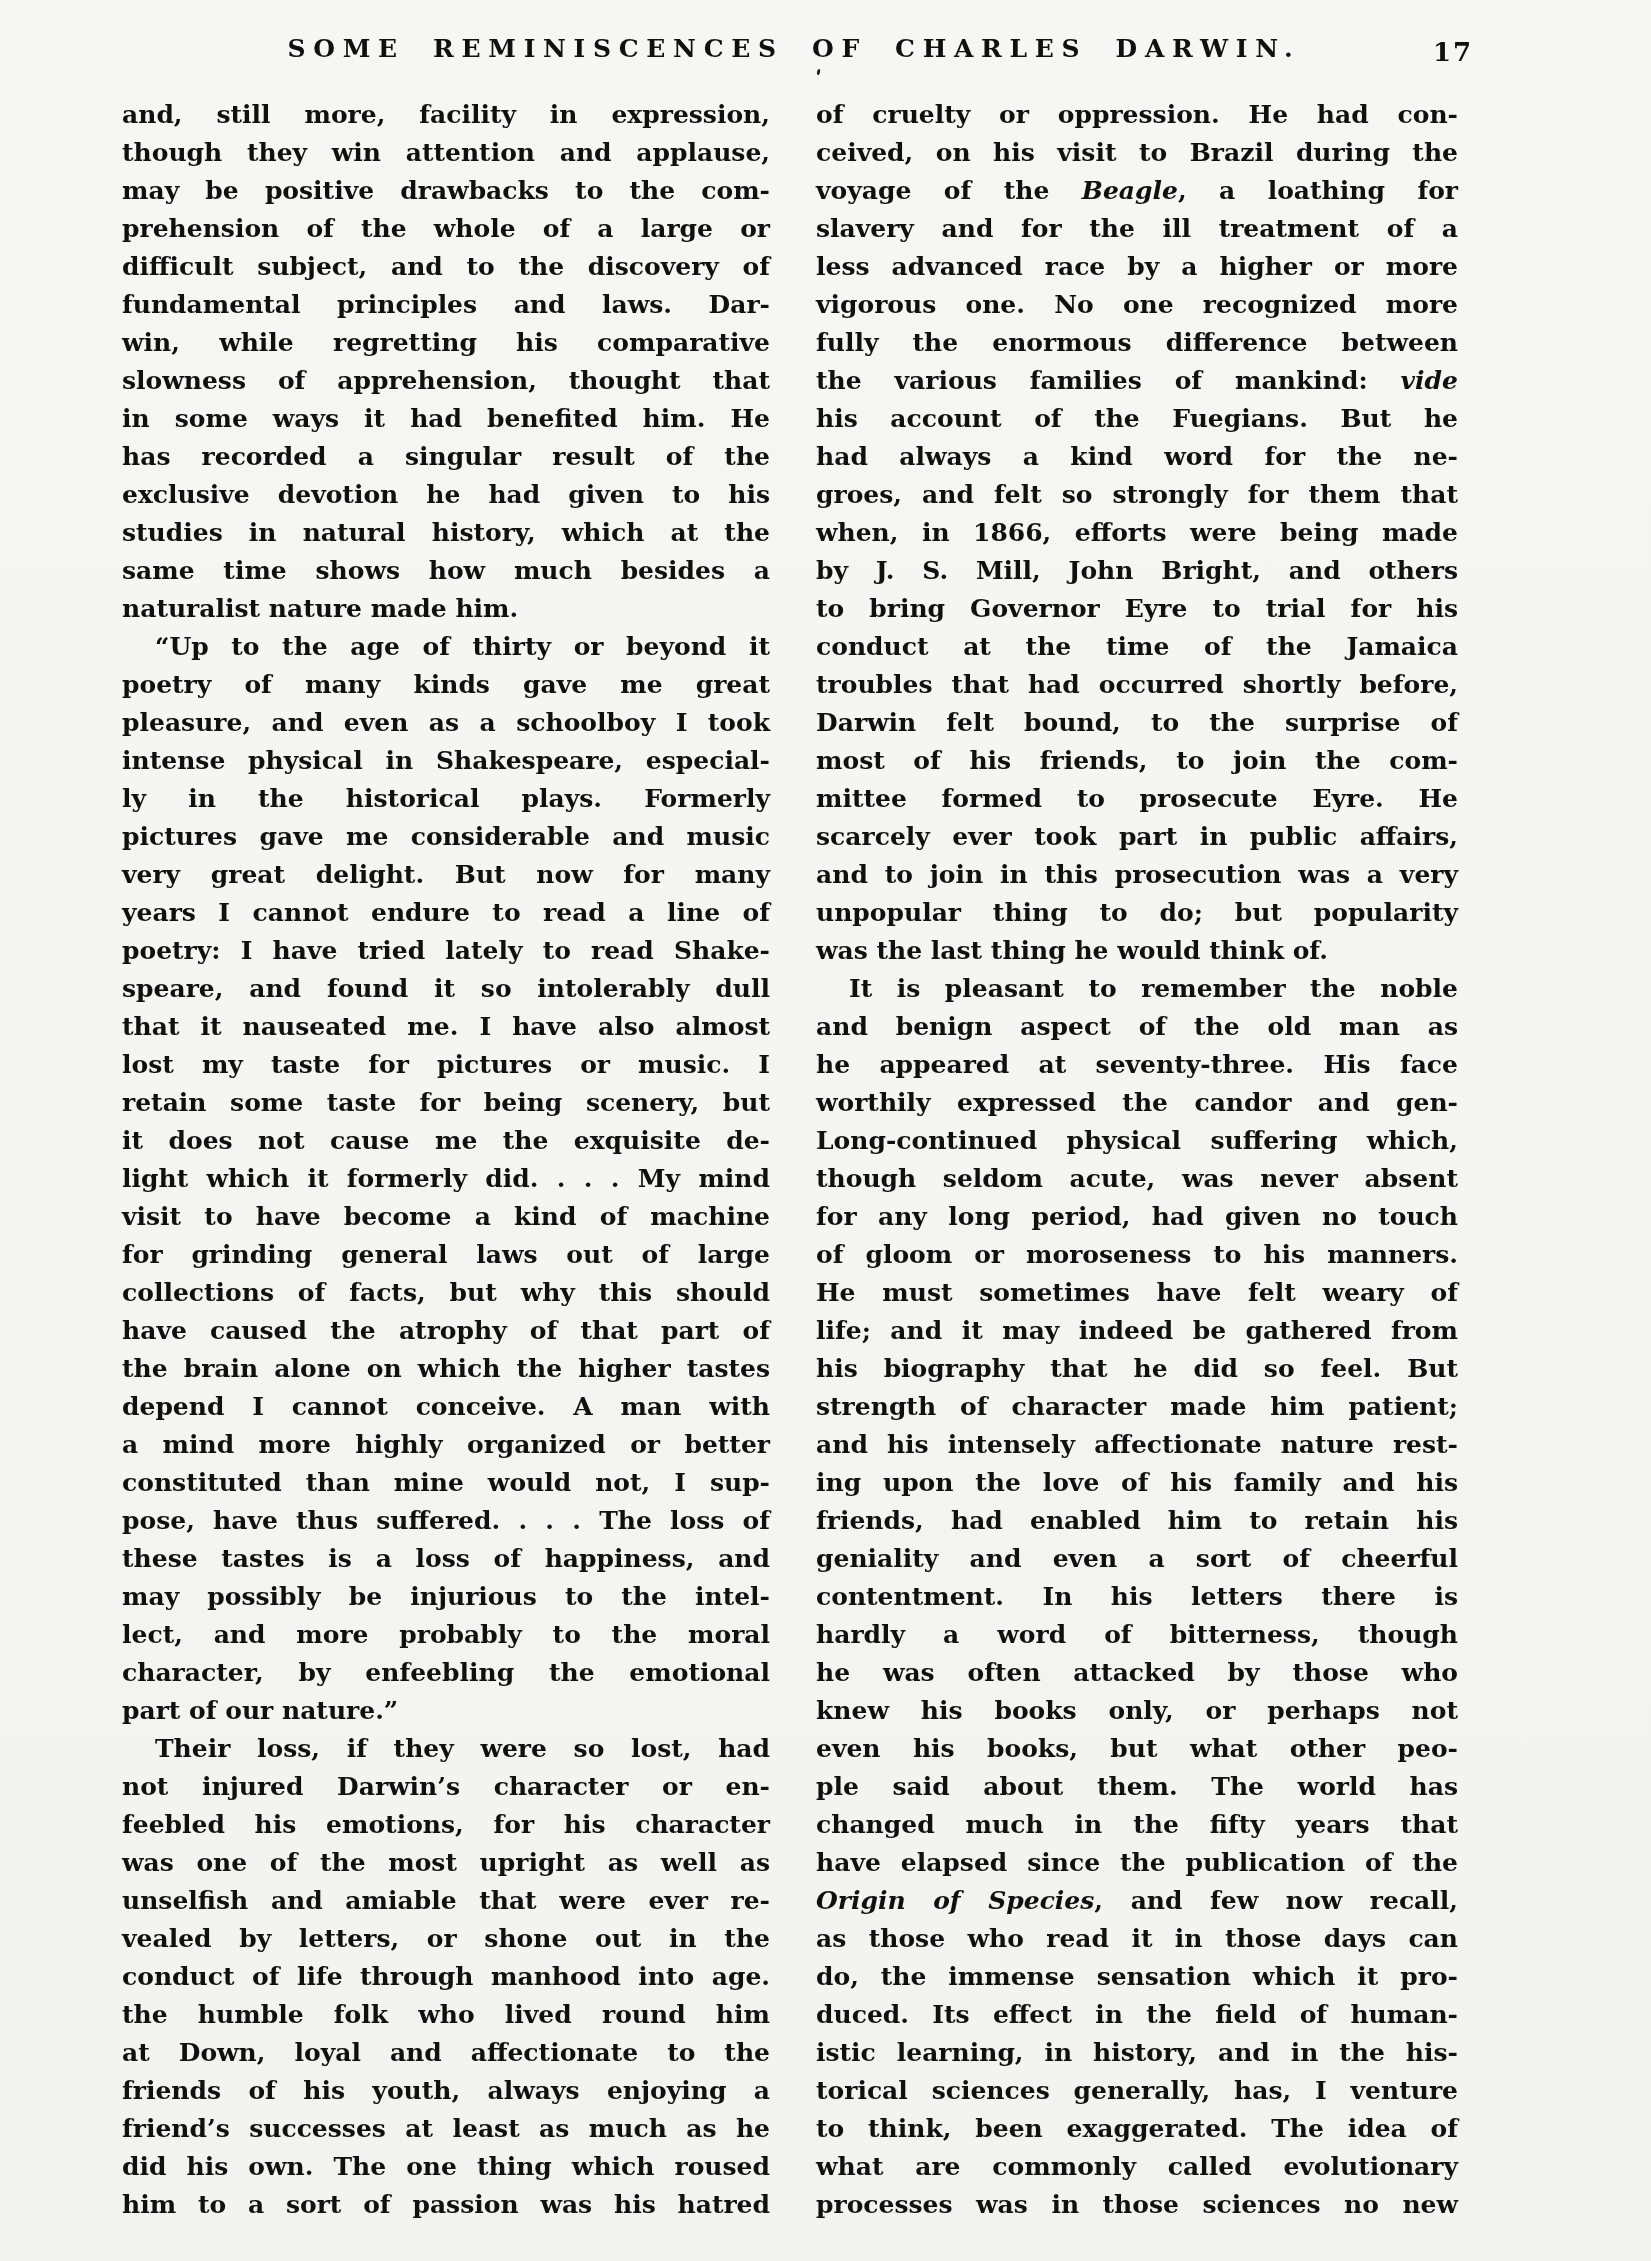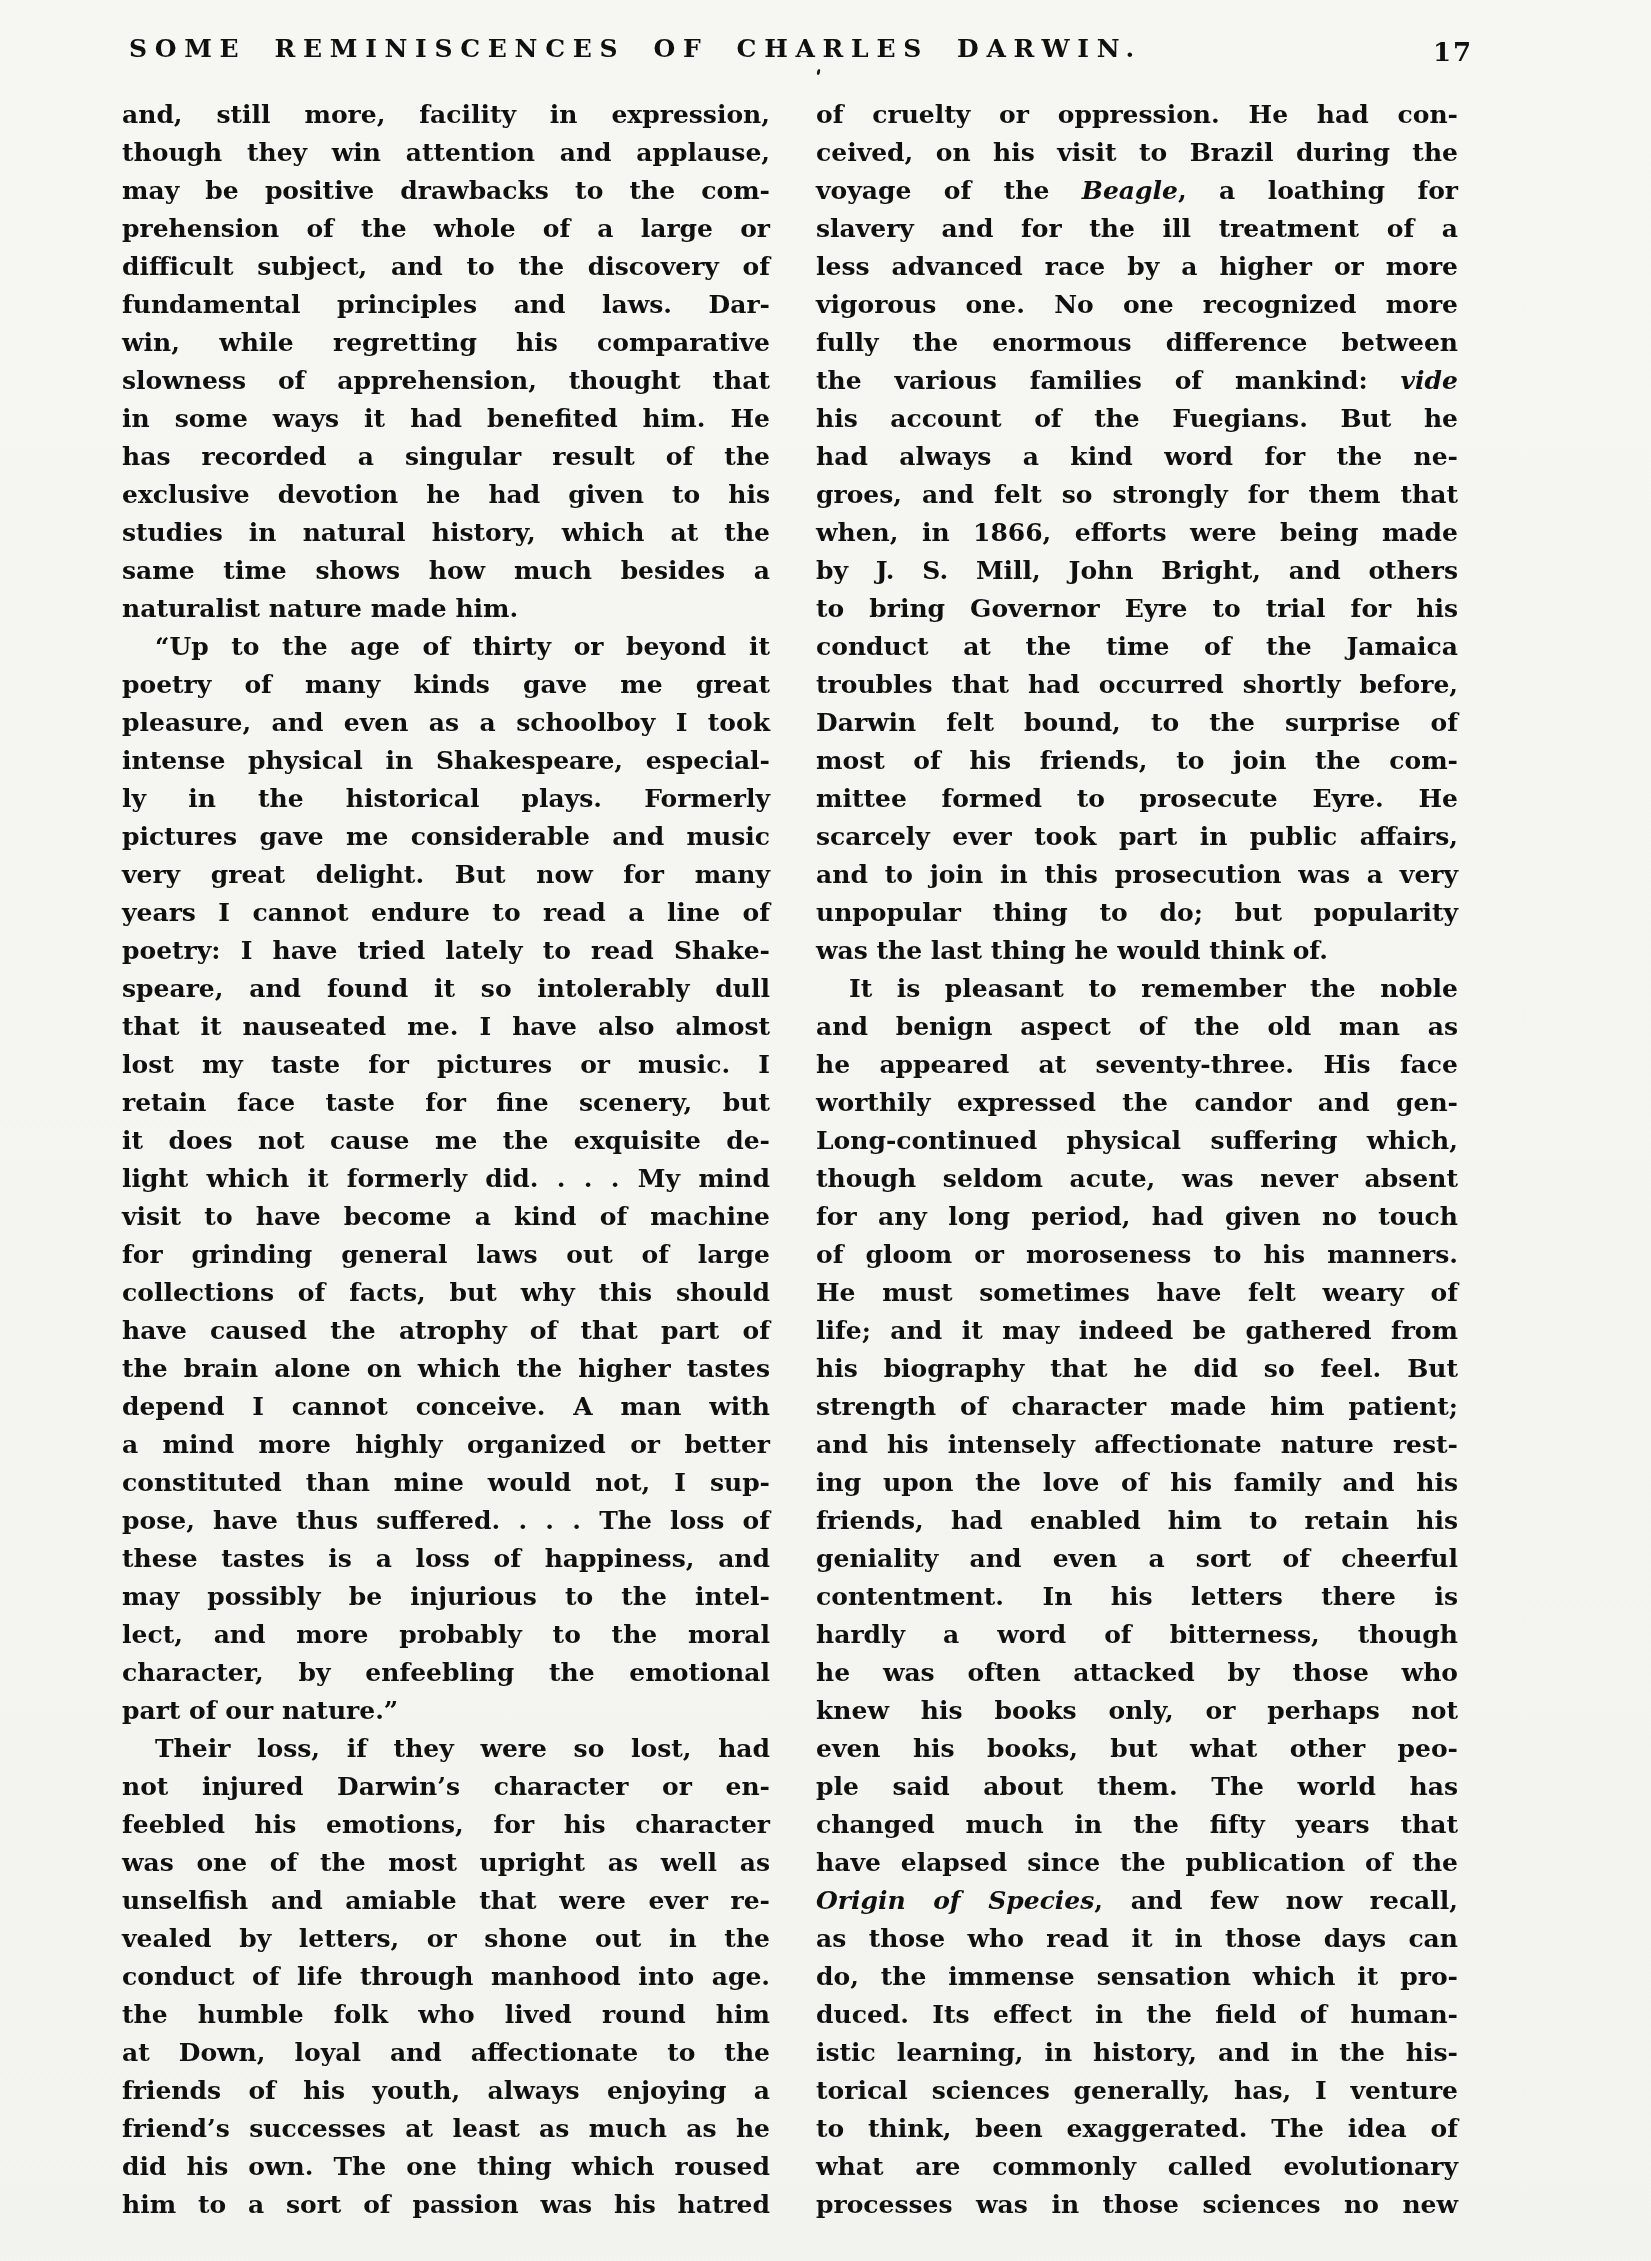--- a/index.html
+++ b/index.html
@@ -16,21 +16,21 @@
     background: linear-gradient(180deg, #f6f6f3 0%, #f4f4f0 60%, #f2f2ee 100%);
     color: #101010;
     font-family: "DejaVu Serif", "Liberation Serif", serif;
     overflow: hidden;
   }
   .running-head {
     position: absolute;
     top: 33px;
     left: 129px;
     width: 1330px;
-    text-align: left;
+    text-align: center;
     font-size: 25px;
     font-weight: 700;
     letter-spacing: 7.7px;
     word-spacing: 11.8px;
     line-height: 32px;
     white-space: nowrap;
   }
   .page-number {
     position: absolute;
     top: 36px;
@@ -99,21 +99,21 @@
       <div class="line"><span>pleasure, and even as a schoolboy I took</span></div>
       <div class="line"><span>intense physical in Shakespeare, especial-</span></div>
       <div class="line"><span>ly in the historical plays. Formerly</span></div>
       <div class="line"><span>pictures gave me considerable and music</span></div>
       <div class="line"><span>very great delight. But now for many</span></div>
       <div class="line"><span>years I cannot endure to read a line of</span></div>
       <div class="line"><span>poetry: I have tried lately to read Shake-</span></div>
       <div class="line"><span>speare, and found it so intolerably dull</span></div>
       <div class="line"><span>that it nauseated me. I have also almost</span></div>
       <div class="line"><span>lost my taste for pictures or music. I</span></div>
-      <div class="line"><span>retain face taste for fine scenery, but</span></div>
+      <div class="line"><span>retain some taste for being scenery, but</span></div>
       <div class="line"><span>it does not cause me the exquisite de-</span></div>
       <div class="line"><span>light which it formerly did. . . . My mind</span></div>
       <div class="line"><span>visit to have become a kind of machine</span></div>
       <div class="line"><span>for grinding general laws out of large</span></div>
       <div class="line"><span>collections of facts, but why this should</span></div>
       <div class="line"><span>have caused the atrophy of that part of</span></div>
       <div class="line"><span>the brain alone on which the higher tastes</span></div>
       <div class="line"><span>depend I cannot conceive. A man with</span></div>
       <div class="line"><span>a mind more highly organized or better</span></div>
       <div class="line"><span>constituted than mine would not, I sup-</span></div>

